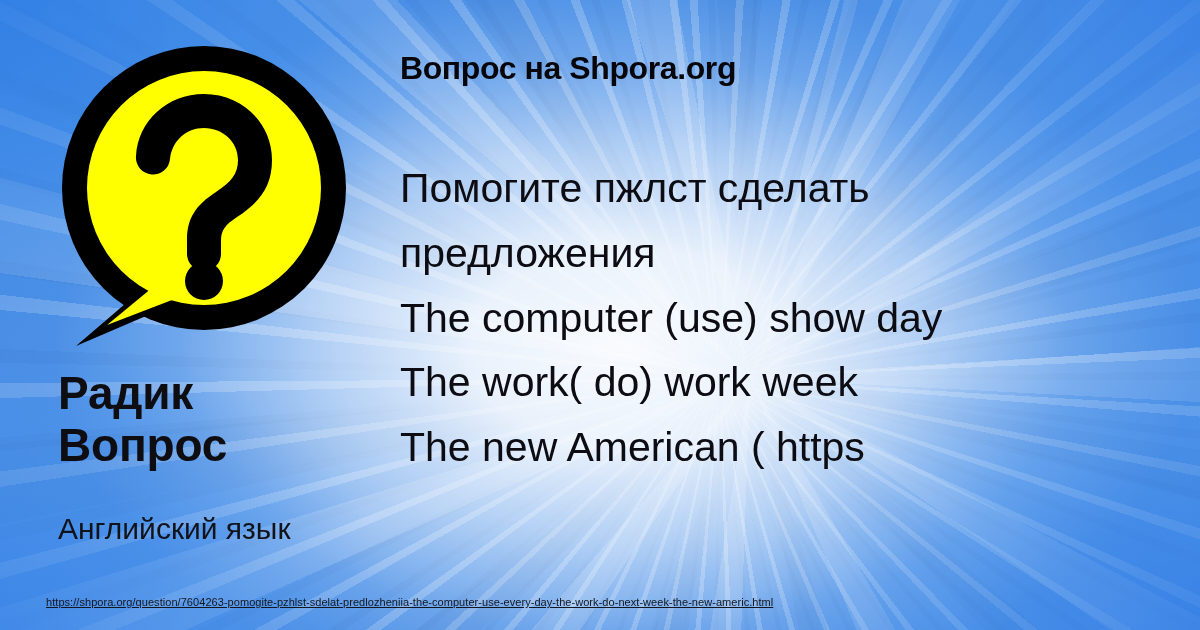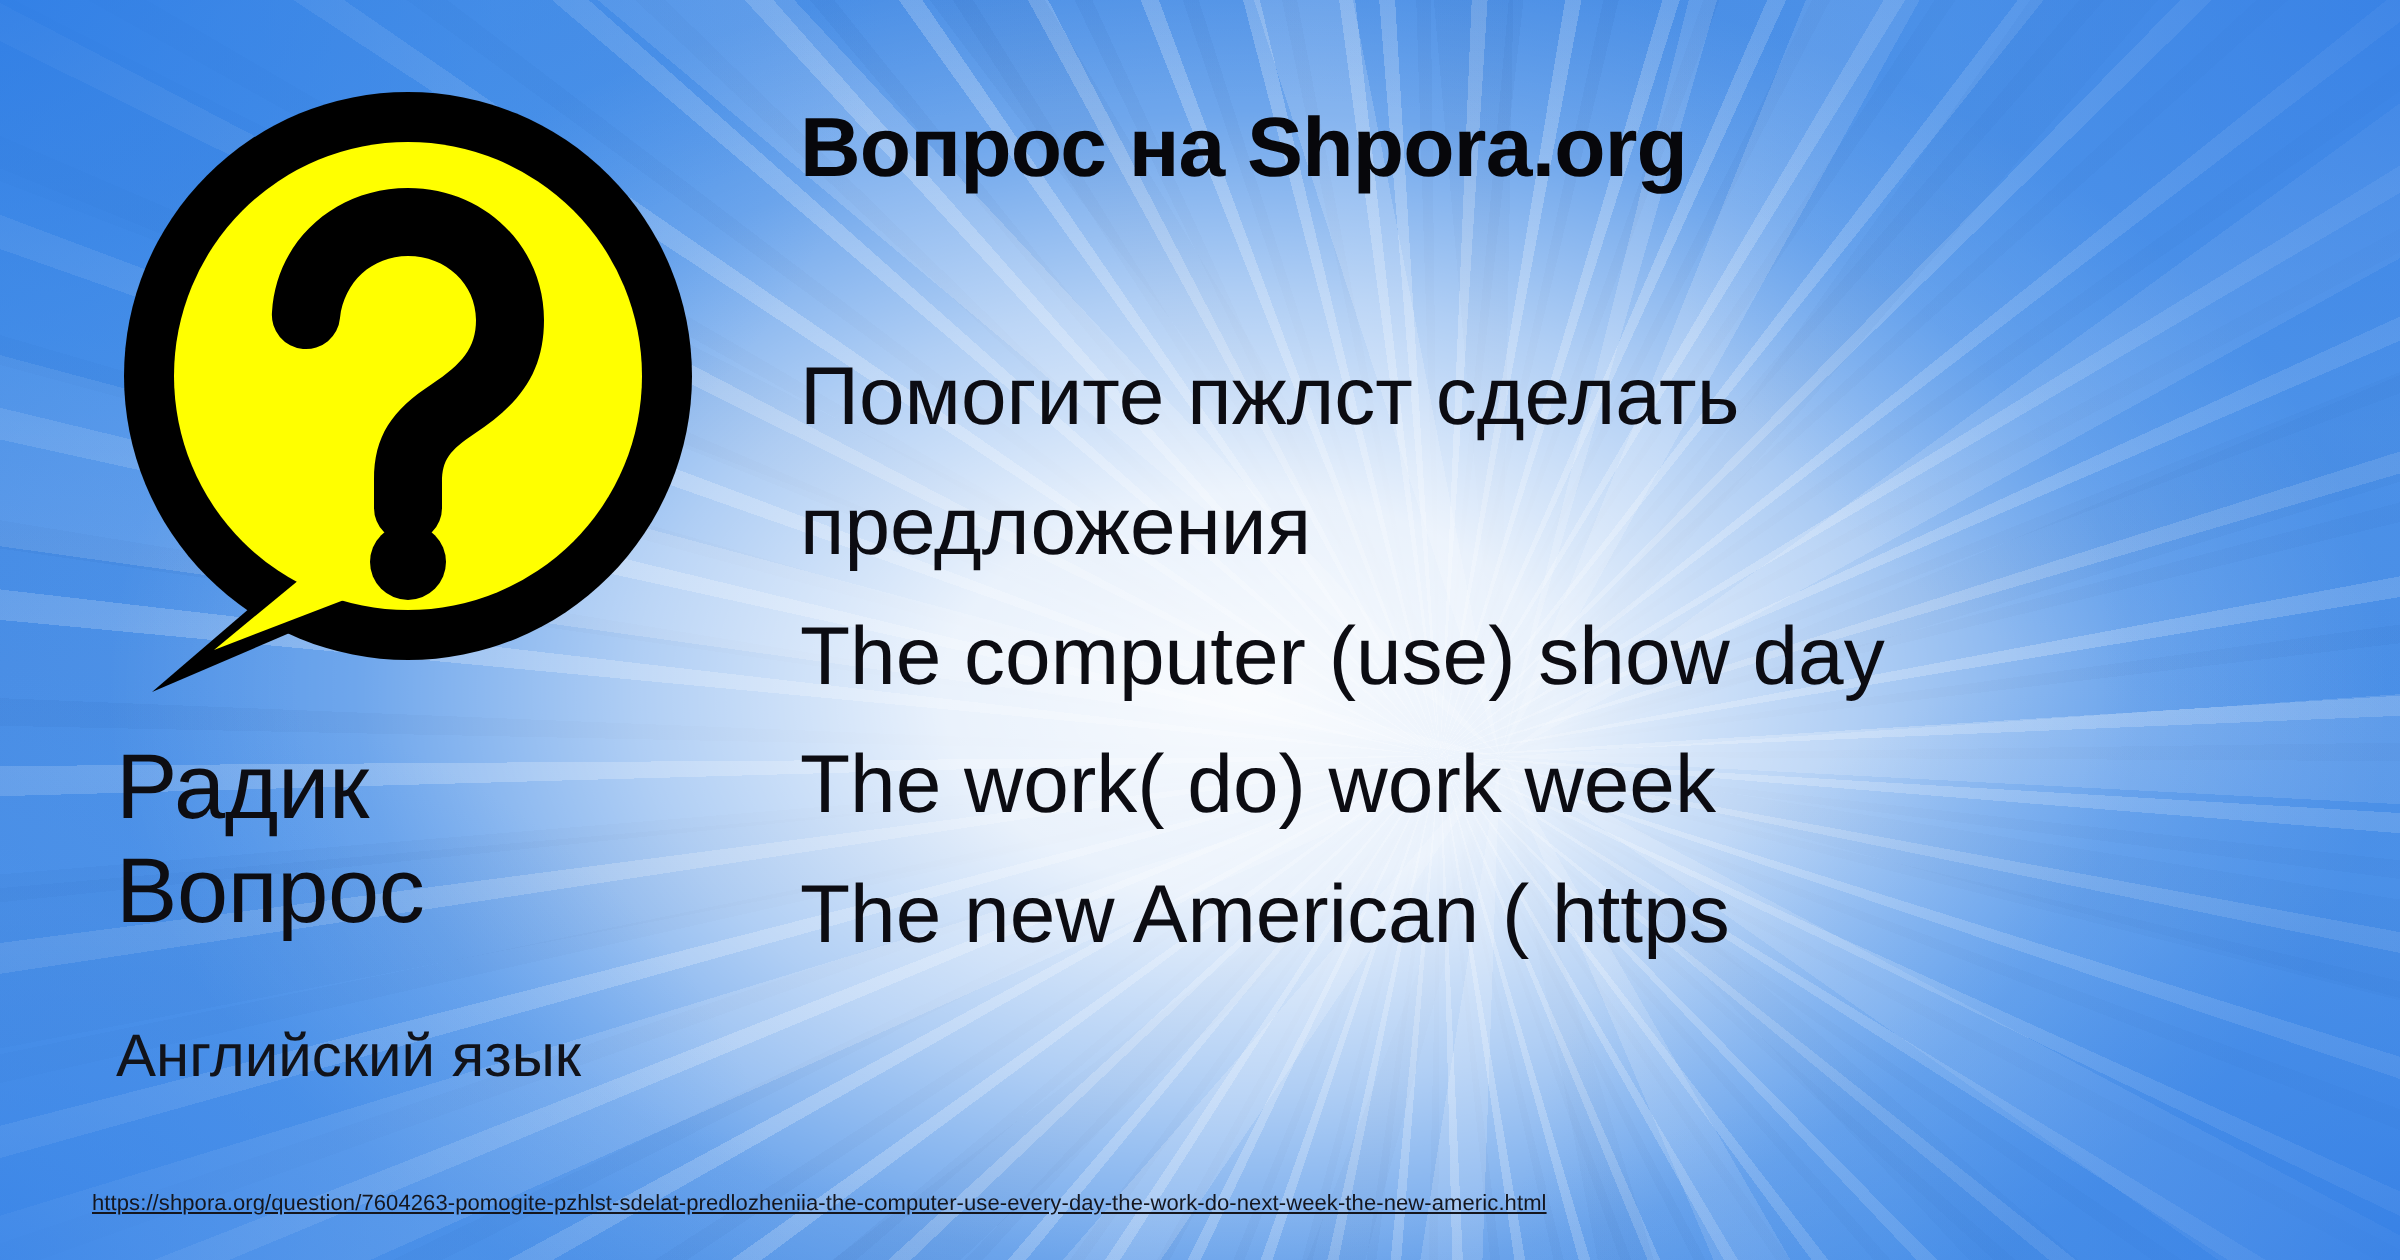--- a/index.html
+++ b/index.html
@@ -143,21 +143,21 @@
     width: 300px;
     height: 300px;
   }
 
   .author-name {
     position: absolute;
     left: 58px;
     top: 368px;
     width: 330px;
     font-size: 46px;
-    font-weight: normal;
+    font-weight: bold;
     line-height: 1.12;
     color: #0d0d12;
     letter-spacing: -0.2px;
   }
 
   .subject {
     position: absolute;
     left: 58px;
     top: 512px;
     width: 360px;
@@ -165,32 +165,32 @@
     font-weight: normal;
     line-height: 1.1;
     color: #11131a;
   }
 
   
   .title {
     position: absolute;
     left: 400px;
     top: 52px;
-    font-size: 42px;
+    font-size: 32px;
     font-weight: bold;
     line-height: 1.05;
     color: #07070b;
     letter-spacing: -0.4px;
     white-space: nowrap;
   }
 
   .body-text {
     position: absolute;
     left: 400px;
-    top: 166px;
+    top: 156px;
     width: 790px;
   }
   .body-line {
     font-size: 41px;
     font-weight: normal;
     line-height: 1.58;
     color: #0c0c12;
     white-space: nowrap;
   }
 

